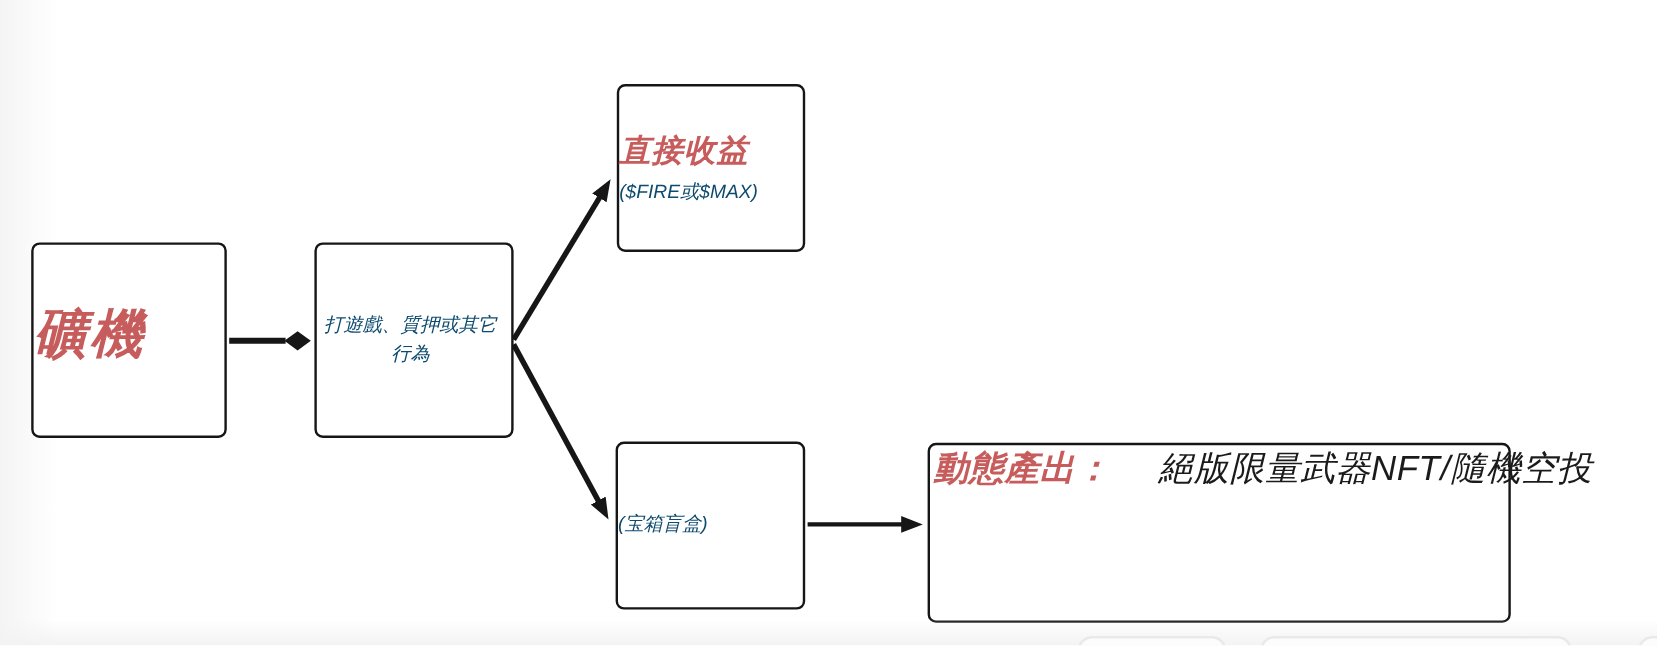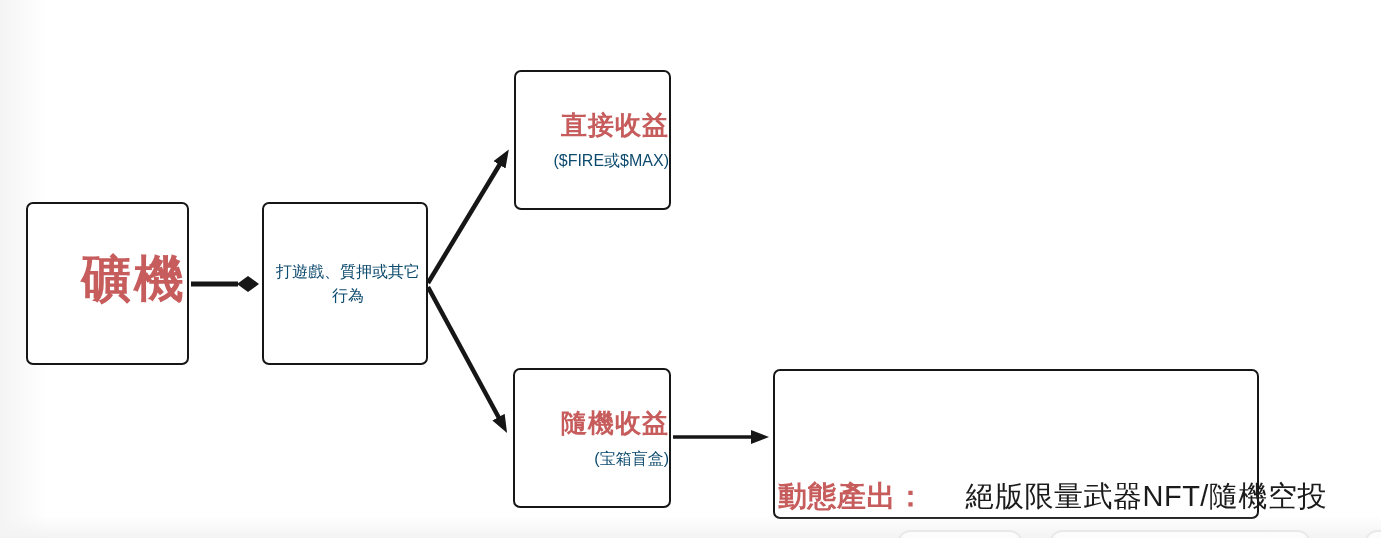--- a/index.html
+++ b/index.html
@@ -34,41 +34,42 @@
     left: 0; top: 0;
   }
   .node {
     position: absolute;
     box-sizing: border-box;
     background: #ffffff;
     border: 2px solid #161616;
     border-radius: 7px;
     display: flex;
     flex-direction: column;
-    align-items: flex-end;
+    align-items: flex-start;
     justify-content: center;
     text-align: center;
     color: #1d1d1d;
+    font-style: italic;
   }
   .node-miner   { left: 26px;  top: 202px; width: 163px; height: 163px; }
   .node-mining  { left: 262px; top: 202px; width: 166px; height: 163px; }
   .node-direct  { left: 514px; top: 70px;  width: 157px; height: 140px; }
   .node-random  { left: 513px; top: 368px; width: 158px; height: 140px; }
   .node-output  {
     left: 773px; top: 369px; width: 486px; height: 150px;
     flex-direction: row;
     justify-content: flex-start;
     padding-left: 3px;
     white-space: nowrap;
     font-size: 29px;
     letter-spacing: 0.5px;
   }
   .title-big {
     color: var(--accent);
-    font-size: 50px;
+    font-size: 44px;
     font-weight: 600;
     line-height: 1.05;
     letter-spacing: 3px;
     margin-bottom: 8px;
   }
   .title-mid {
     color: var(--accent);
     font-size: 26px;
     font-weight: 600;
     letter-spacing: 1px;
@@ -132,21 +133,20 @@
   <div class="node node-mining">
     <div class="subtitle subtitle-narrow2">打遊戲、質押或其它行為</div>
   </div>
 
   <div class="node node-direct">
     <div class="title-mid">直接收益</div>
     <div class="subtitle">($FIRE或$MAX)</div>
   </div>
 
   <div class="node node-random">
-    <div class="title-mid">隨機收益</div>
     <div class="subtitle">(宝箱盲盒)</div>
   </div>
 
   <div class="node node-output">
     <span class="output-label">動態產出：</span>
     <span class="output-value">絕版限量武器NFT/隨機空投</span>
   </div>
 
   <div class="bottom-shade"></div>
   <div class="partial-card partial-card-1"></div>

